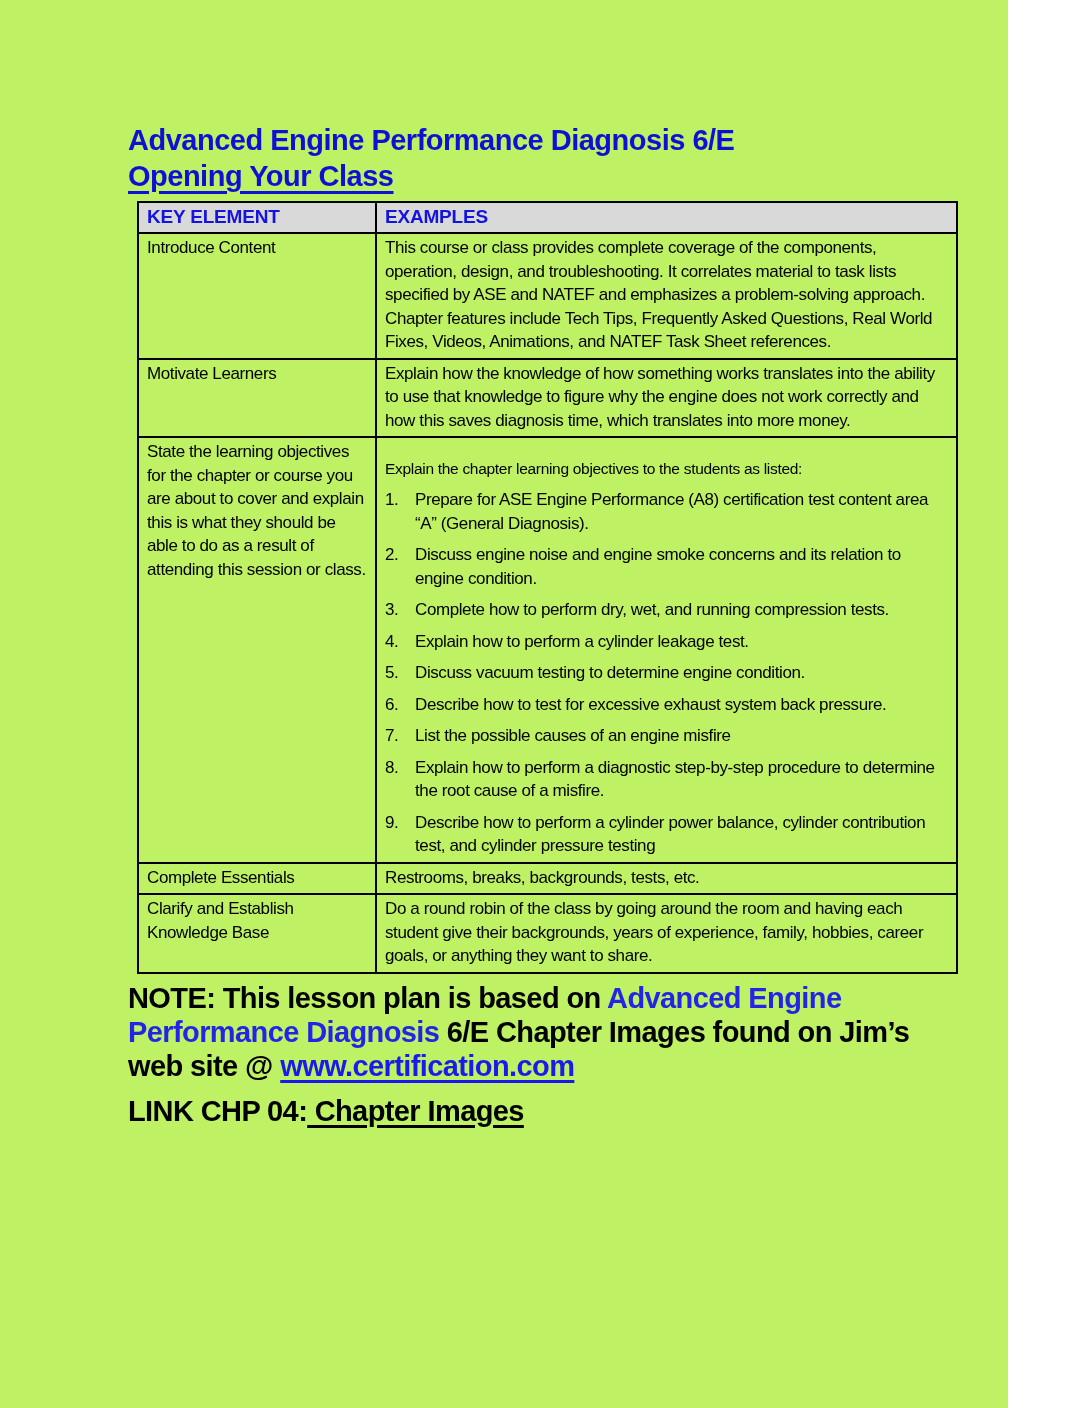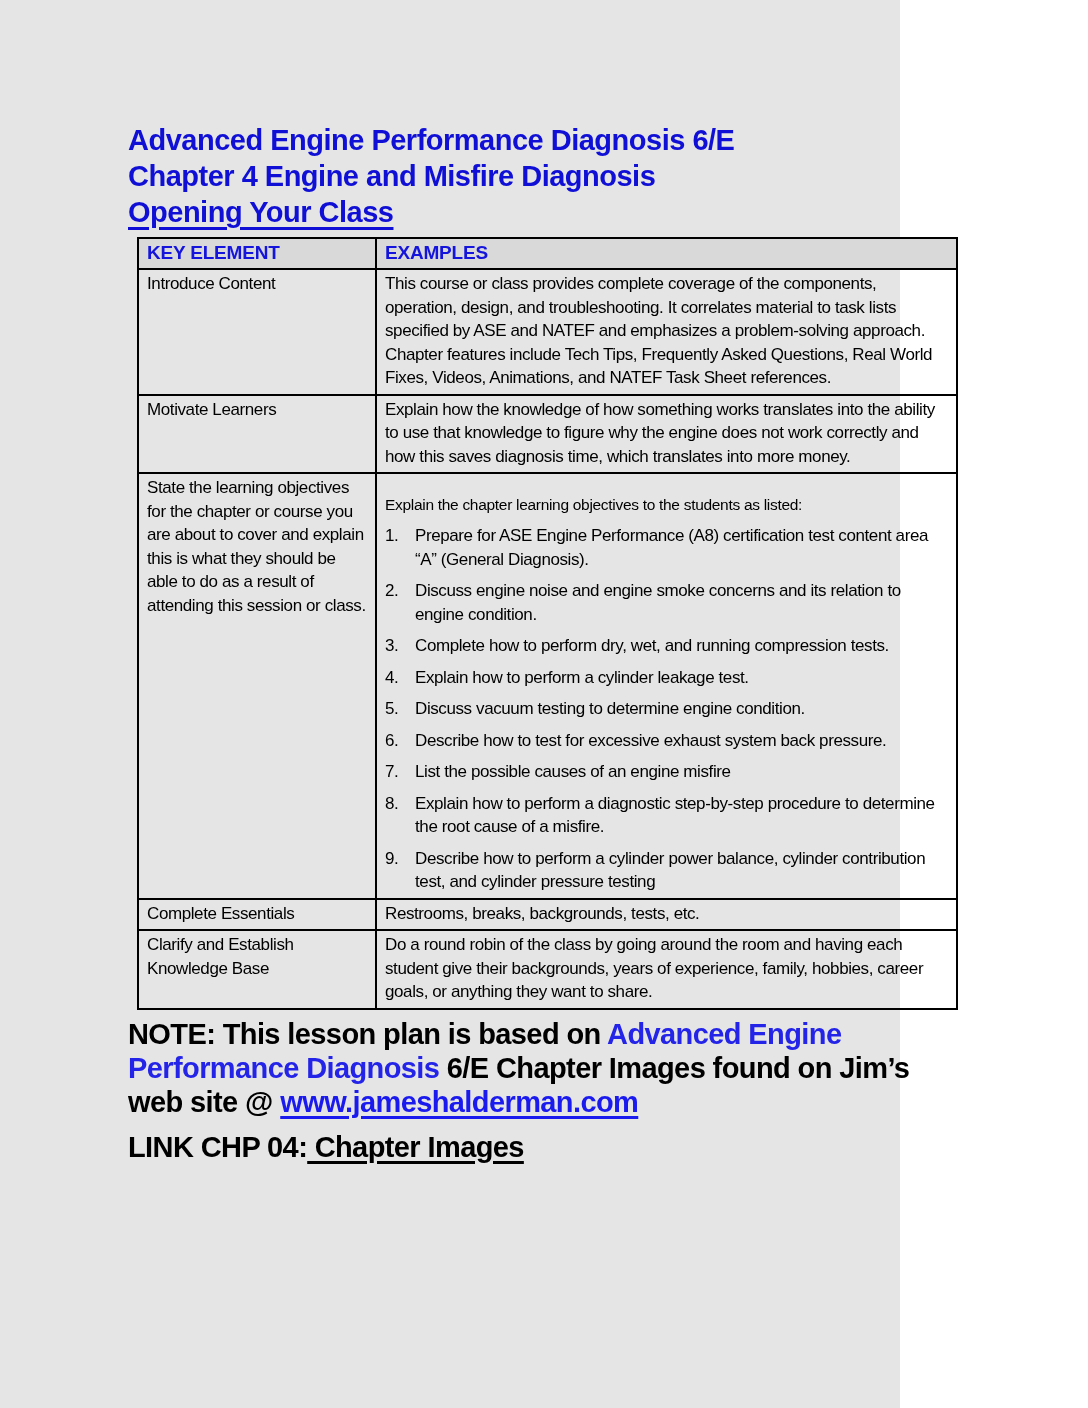--- a/index.html
+++ b/index.html
@@ -10,21 +10,21 @@
     --header-bg:#d9d9d9;
     --border-black:#000000;
   }
   *{margin:0;padding:0;box-sizing:border-box;}
   html,body{background:#ffffff;}
   body{
     font-family:"Liberation Sans", sans-serif;
     width:1088px;height:1408px;position:relative;overflow:hidden;
   }
   .page{
-    width:900px;height:1408px;background:#e5e5e5;position:relative;
+    width:1008px;height:1408px;background:#bef264;position:relative;
   }
   .title-block{
     padding-top:122px;
     margin-left:128px;
     width:840px;
     color:var(--title-blue);
     font-weight:bold;
     font-size:29px;
     line-height:36px;
     letter-spacing:-0.5px;
@@ -116,21 +116,20 @@
     cursor:pointer;
   }
 </style>
 </head>
 <body>
 
 <div class="page">
 
   <div class="title-block">
     <div>Advanced Engine Performance Diagnosis 6/E</div>
-    <div>Chapter 4 Engine and Misfire Diagnosis</div>
     <div><span class="title-underlined">Opening Your Class</span></div>
   </div>
 
   <table class="lesson">
     <colgroup>
       <col style="width:238px">
       <col style="width:581px">
     </colgroup>
     <thead>
       <tr>
@@ -194,20 +193,20 @@
         <td>Restrooms, breaks, backgrounds, tests, etc.</td>
       </tr>
       <tr>
         <td class="key">Clarify and Establish Knowledge Base</td>
         <td>Do a round robin of the class by going around the room and having each student give their backgrounds, years of experience, family, hobbies, career goals, or anything they want to share.</td>
       </tr>
     </tbody>
   </table>
 
   <div class="note-block">
-    <span>NOTE: This lesson plan is based on </span><span class="note-blue">Advanced Engine Performance Diagnosis</span><span> 6/E Chapter Images found on Jim’s web site @ </span><a class="weblink">www.jameshalderman.com</a>
+    <span>NOTE: This lesson plan is based on </span><span class="note-blue">Advanced Engine Performance Diagnosis</span><span> 6/E Chapter Images found on Jim’s web site @ </span><a class="weblink">www.certification.com</a>
   </div>
 
   <div class="link-line">
     <span>LINK CHP 04:</span><a class="chlink"> Chapter Images</a>
   </div>
 
 </div>
 
 </body></html>

